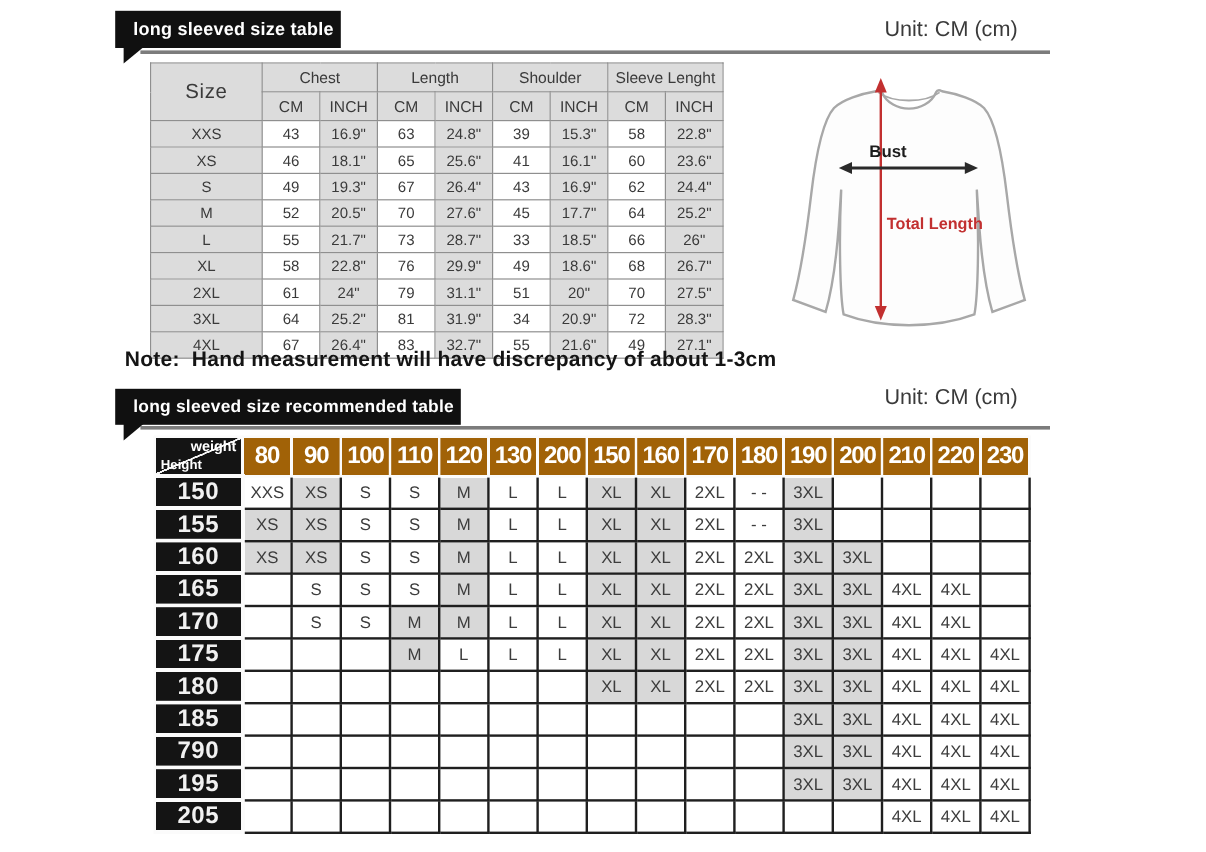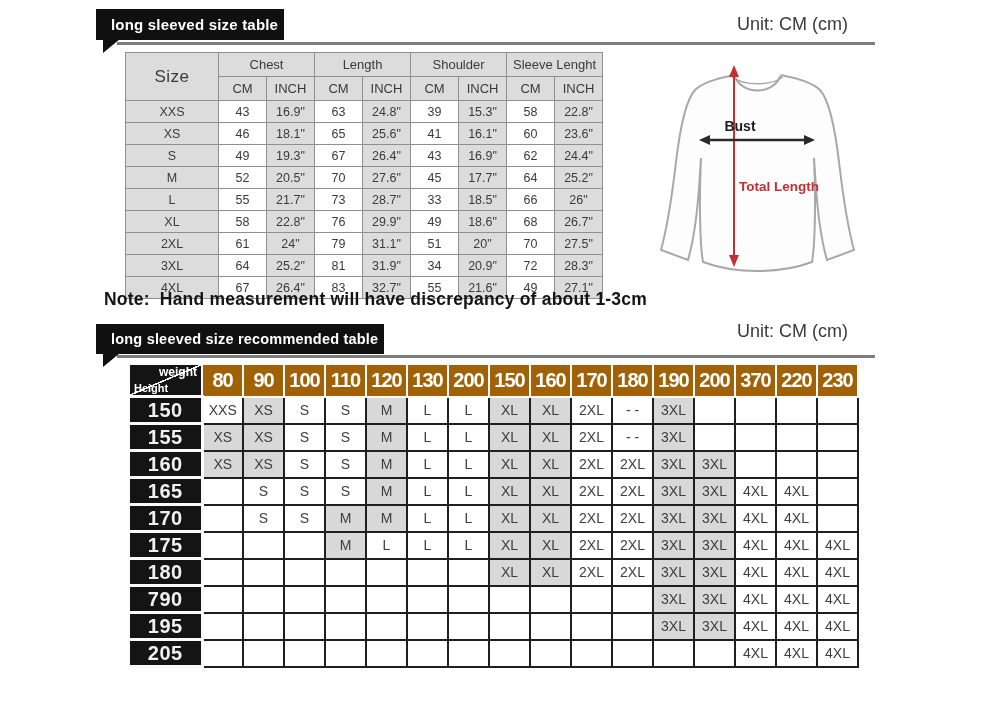--- a/index.html
+++ b/index.html
@@ -258,21 +258,21 @@
           <th>110</th>
           <th>120</th>
           <th>130</th>
           <th>200</th>
           <th>150</th>
           <th>160</th>
           <th>170</th>
           <th>180</th>
           <th>190</th>
           <th>200</th>
-          <th>370</th>
+          <th>210</th>
           <th>220</th>
           <th>230</th>
         </tr>
     </thead>
     <tbody>
         <tr>
           <th class="hcell">150</th>
           <td>XXS</td>
           <td class="shade">XS</td>
           <td>S</td>
@@ -398,20 +398,39 @@
           <td class="shade">XL</td>
           <td>2XL</td>
           <td>2XL</td>
           <td class="shade">3XL</td>
           <td class="shade">3XL</td>
           <td>4XL</td>
           <td>4XL</td>
           <td>4XL</td>
         </tr>
         <tr>
+          <th class="hcell">185</th>
+          <td></td>
+          <td></td>
+          <td></td>
+          <td></td>
+          <td></td>
+          <td></td>
+          <td></td>
+          <td></td>
+          <td></td>
+          <td></td>
+          <td></td>
+          <td class="shade">3XL</td>
+          <td class="shade">3XL</td>
+          <td>4XL</td>
+          <td>4XL</td>
+          <td>4XL</td>
+        </tr>
+        <tr>
           <th class="hcell">790</th>
           <td></td>
           <td></td>
           <td></td>
           <td></td>
           <td></td>
           <td></td>
           <td></td>
           <td></td>
           <td></td>

